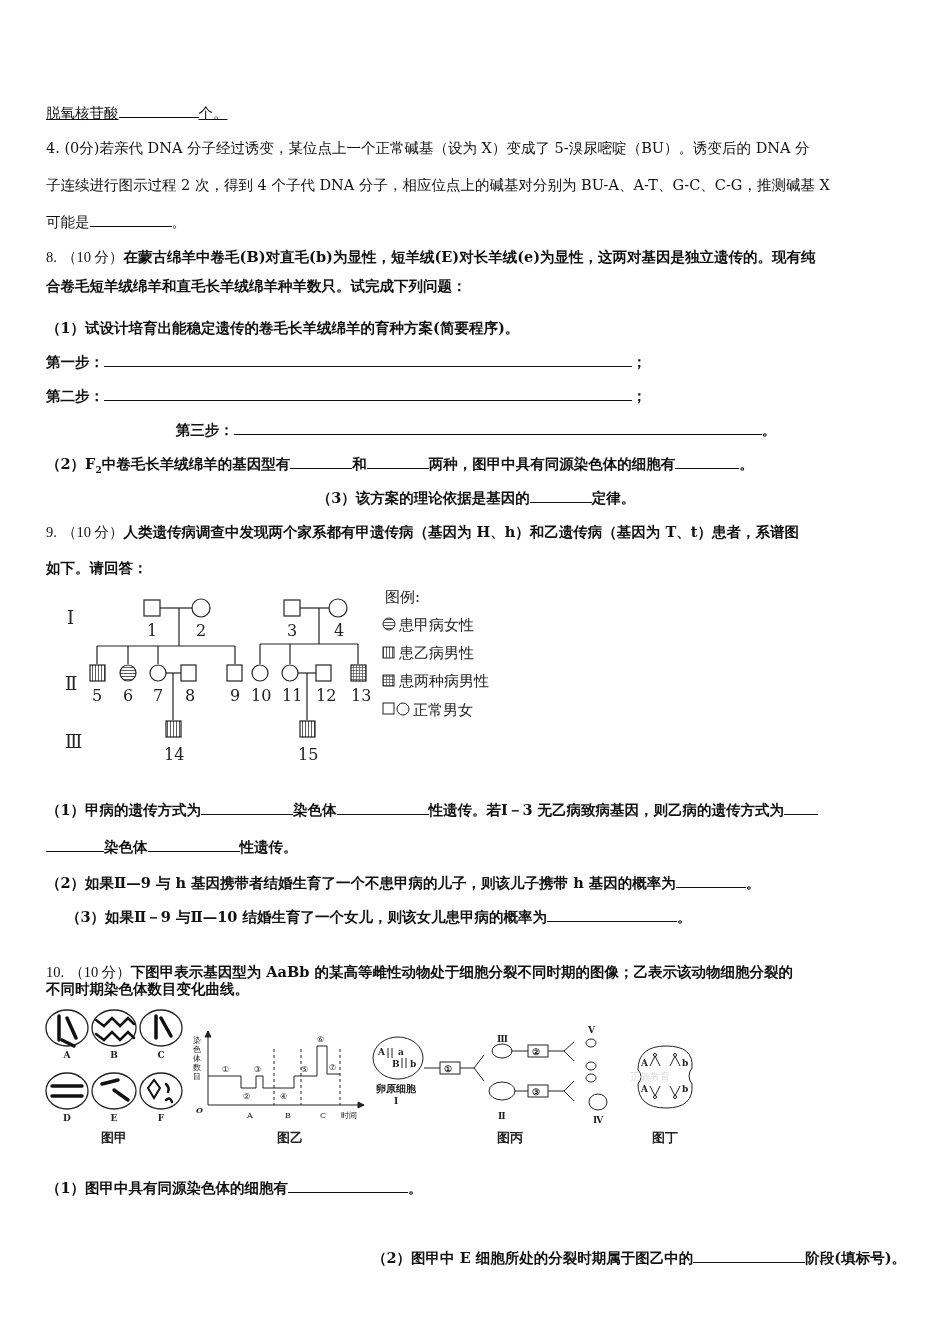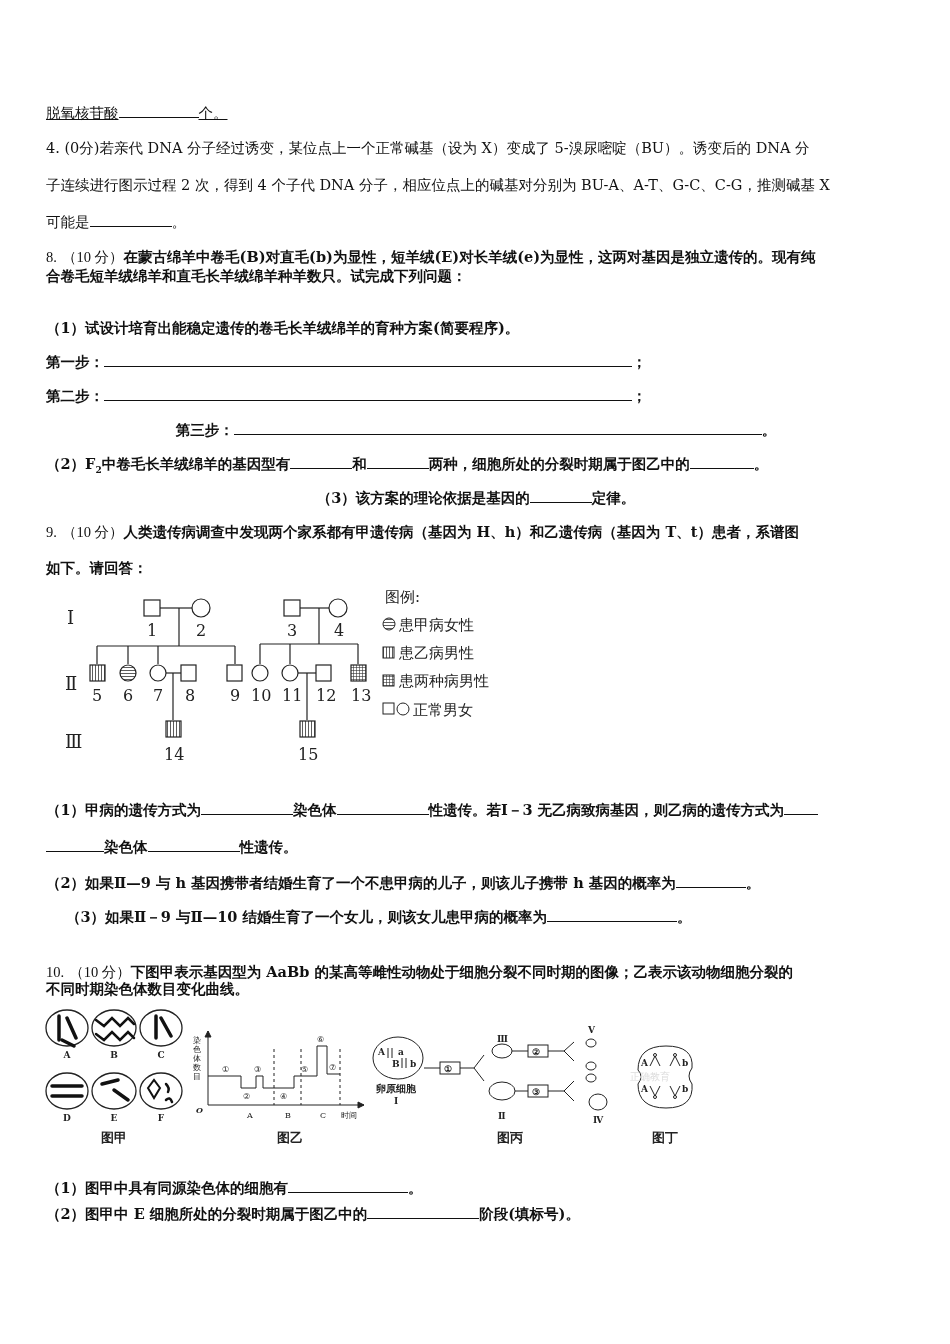--- a/index.html
+++ b/index.html
@@ -25,37 +25,37 @@
 <div class="line" style="top:175px;">
   <span>子连续进行图示过程 2 次，得到 4 个子代 DNA 分子，相应位点上的碱基对分别为 BU-A、A-T、G-C、C-G，推测碱基 X</span>
 </div>
 <div class="line" style="top:212px;">
   <span>可能是</span><span class="blank" style="width:82px"></span><span>。</span>
 </div>
 
 <div class="line b" style="top:247px;">
   <span class="num">8.</span>&nbsp;<span class="num">（10 分）</span><span>在蒙古绵羊中卷毛(B)对直毛(b)为显性，短羊绒(E)对长羊绒(e)为显性，这两对基因是独立遗传的。现有纯</span>
 </div>
-<div class="line b" style="top:266px;">
+<div class="line b" style="top:276px;">
   <span>合卷毛短羊绒绵羊和直毛长羊绒绵羊种羊数只。试完成下列问题：</span>
 </div>
 <div class="line b" style="top:318px;">
   <span>（1）试设计培育出能稳定遗传的卷毛长羊绒绵羊的育种方案(简要程序)。</span>
 </div>
 <div class="line b" style="top:352px;">
   <span>第一步：</span><span class="blank" style="width:528px"></span><span>；</span>
 </div>
 <div class="line b" style="top:386px;">
   <span>第二步：</span><span class="blank" style="width:528px"></span><span>；</span>
 </div>
 <div class="line b" style="top:420px;text-align:center;">
   <span>第三步：</span><span class="blank" style="width:528px"></span><span>。</span>
 </div>
 <div class="line b" style="top:454px;">
-  <span>（2）F</span><sub style="font-size:9px">2</sub><span>中卷毛长羊绒绵羊的基因型有</span><span class="blank" style="width:62px"></span><span>和</span><span class="blank" style="width:62px"></span><span>两种，细胞所处的分裂时期属于图乙中的</span><span class="blank" style="width:64px"></span><span>。</span>
+  <span>（2）F</span><sub style="font-size:9px">2</sub><span>中卷毛长羊绒绵羊的基因型有</span><span class="blank" style="width:62px"></span><span>和</span><span class="blank" style="width:62px"></span><span>两种，图甲中具有同源染色体的细胞有</span><span class="blank" style="width:64px"></span><span>。</span>
 </div>
 <div class="line b" style="top:488px;text-align:center;">
   <span>（3）该方案的理论依据是基因的</span><span class="blank" style="width:62px"></span><span>定律。</span>
 </div>
 
 <div class="line b" style="top:522px;">
   <span class="num">9.</span>&nbsp;<span class="num">（10 分）</span><span>人类遗传病调查中发现两个家系都有甲遗传病（基因为 H、h）和乙遗传病（基因为 T、t）患者，系谱图</span>
 </div>
 <div class="line b" style="top:558px;">
   <span>如下。请回答：</span>
@@ -308,15 +308,15 @@
       <text x="52" y="52">b</text>
     </g>
     <text x="0" y="40" font-size="10" fill="#ddd">正确教育</text>
     <text x="35" y="102" font-size="13" text-anchor="middle" font-weight="bold" fill="#222">图丁</text>
   </svg>
 </div>
 
 <div class="line b" style="top:1170px;margin-top:8px;">
   <span>（1）图甲中具有同源染色体的细胞有</span><span class="blank" style="width:120px"></span><span>。</span>
 </div>
-<div class="line b" style="top:1204px;">
+<div class="line b" style="top:1248px;text-align:right;">
   <span>（2）图甲中 E 细胞所处的分裂时期属于图乙中的</span><span class="blank" style="width:112px"></span><span>阶段(填标号)。</span>
 </div>
 
 </body></html>

